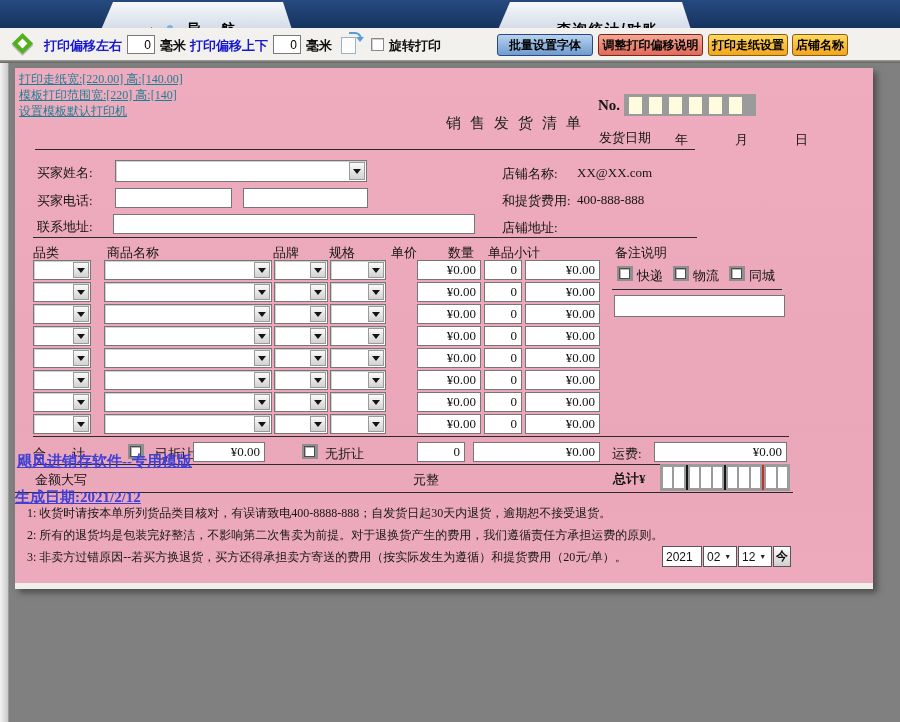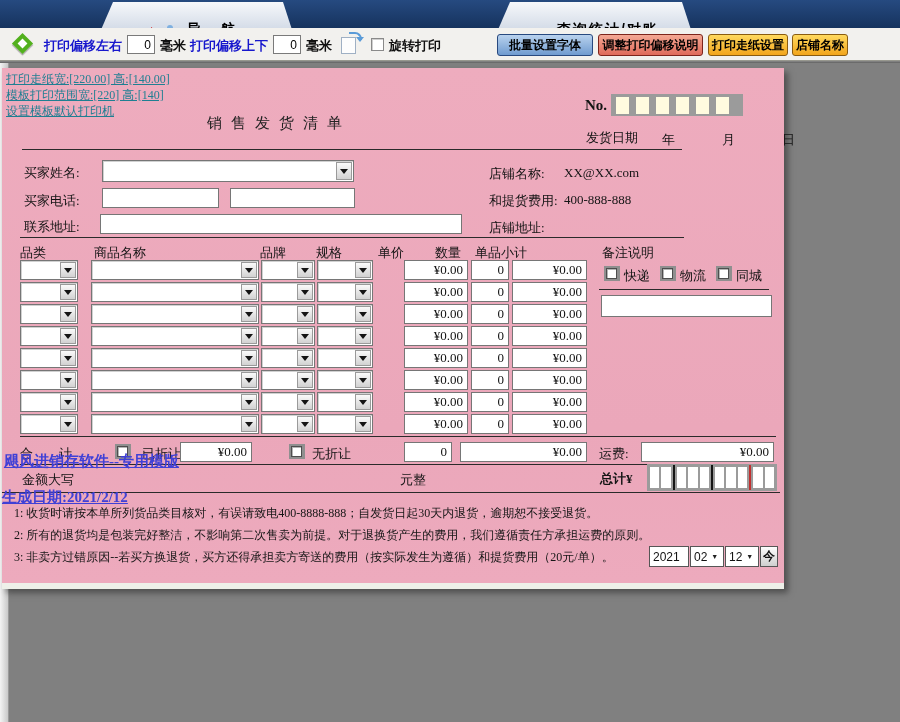--- a/index.html
+++ b/index.html
@@ -51,35 +51,35 @@
         font:bold 12px "Liberation Serif",serif;color:#000;border-radius:3px;cursor:pointer;white-space:nowrap}
   .tbtn.blue{left:497px;width:96px;background:linear-gradient(#b9d2ee,#6f9bd0);border:1px solid #28497f}
   .tbtn.red{left:598px;width:105px;background:linear-gradient(#f4a894,#df6a5a);border:1px solid #7c241c}
   .tbtn.orange1{left:708px;width:80px;background:linear-gradient(#ffd95e,#f2a51c);border:1px solid #8a5c10}
   .tbtn.orange2{left:792px;width:56px;background:linear-gradient(#ffd95e,#f2a51c);border:1px solid #8a5c10}
 
   
   .workspace{position:absolute;left:0;top:62px;width:900px;height:660px;background:#808080;border-top:1px solid #6b6b6b}
   .left-rail{position:absolute;left:0;top:0;width:9px;height:100%;
              background:linear-gradient(90deg,#f4f4f4,#c9c9c9);border-right:1px solid #9a9a9a}
-  .paper{position:absolute;left:2px;top:5px;width:782px;height:521px;
+  .paper{position:absolute;left:15px;top:5px;width:858px;height:521px;
          background:linear-gradient(180deg,#eeacbe,#eba7ba 70%,#edaabd);
          box-shadow:4px 4px 6px rgba(40,40,40,.55);border-bottom:6px solid #eef0e9;
          font-family:"Liberation Serif",serif}
 
   .plink{position:absolute;font:12px "Liberation Serif",serif;color:#1f7f92;text-decoration:underline;white-space:nowrap;cursor:pointer}
   .blink{position:absolute;font:bold 15px "Liberation Serif",serif;color:#4040d6;text-decoration:underline;
          white-space:nowrap;z-index:6;cursor:pointer}
   .ptext{position:absolute;font:13px "Liberation Serif",serif;color:#141414;white-space:nowrap}
   .bold{font-weight:bold}
   .hr{position:absolute;height:1px;background:#2a2a2a}
 
   .company{position:absolute;left:205px;top:10px;width:370px;text-align:center;
            font:22px "Liberation Serif",serif;letter-spacing:2px;color:#181818}
-  .doctitle{position:absolute;left:205px;top:46px;width:370px;text-align:left;
+  .doctitle{position:absolute;left:205px;top:46px;width:370px;text-align:right;
             font:15px "Liberation Serif",serif;letter-spacing:9px;color:#222}
 
   .nostrip{position:absolute;left:609px;top:26px;width:132px;height:22px;background:#9b9b9b;
            display:flex;align-items:center;gap:7px;padding:0 5px}
   .nostrip i{width:13px;height:17px;background:#fffbdf;display:block}
 
   .combo{position:absolute;height:20px;background:#fff;border:1px solid #767676;box-shadow:inset 1px 1px 0 rgba(0,0,0,.18)}
   .combo .ab{position:absolute;top:1px;right:1px;bottom:1px;width:16px;
              background:linear-gradient(#fafafa,#d2d2d2);border:1px solid #9a9a9a;
              display:flex;align-items:center;justify-content:center}

